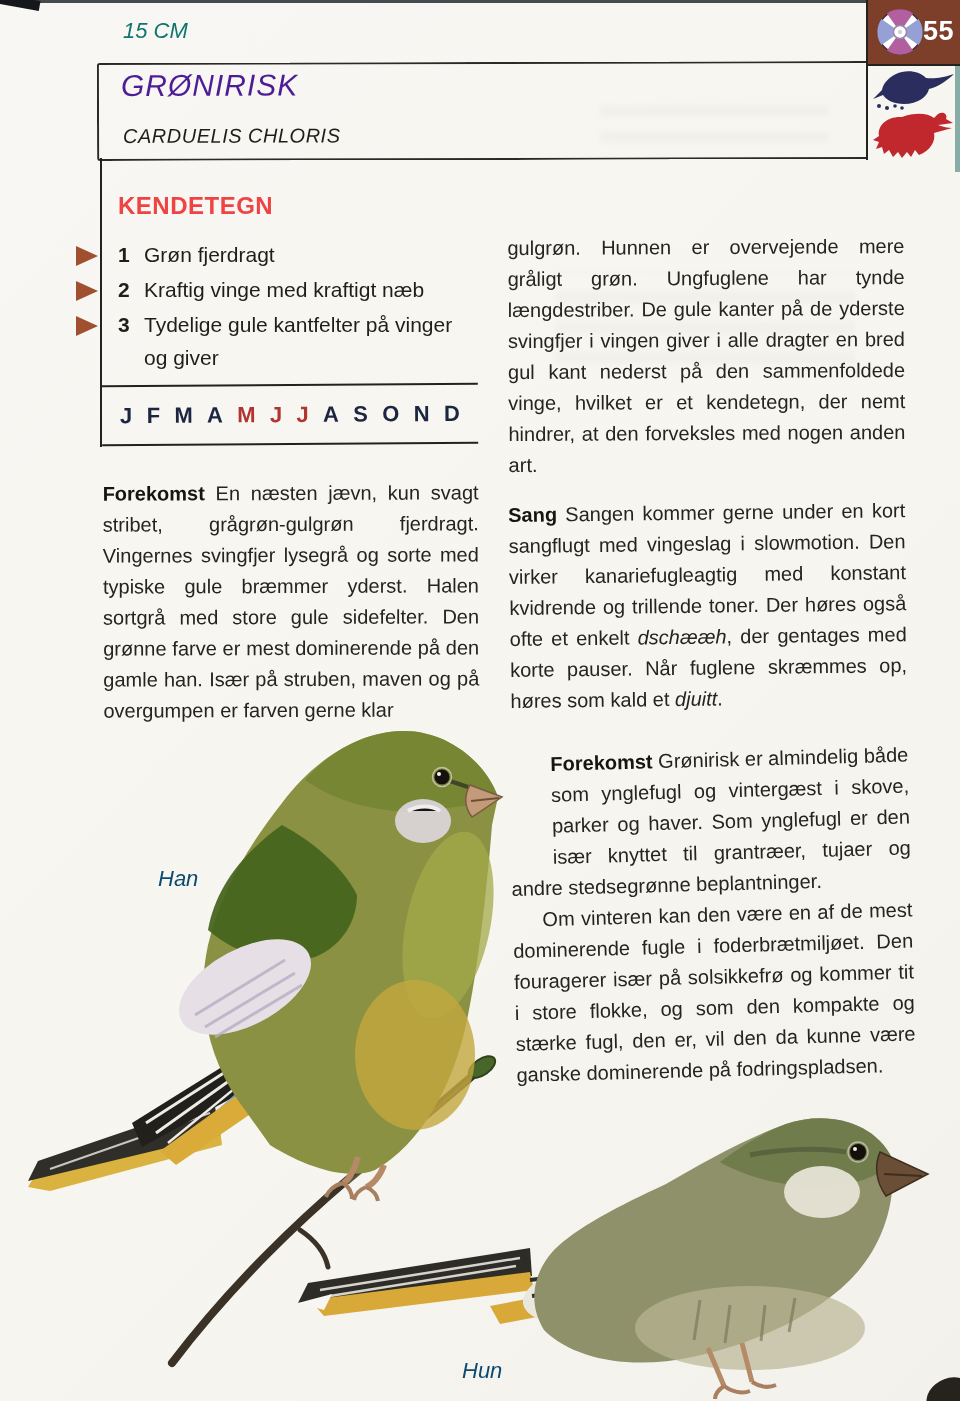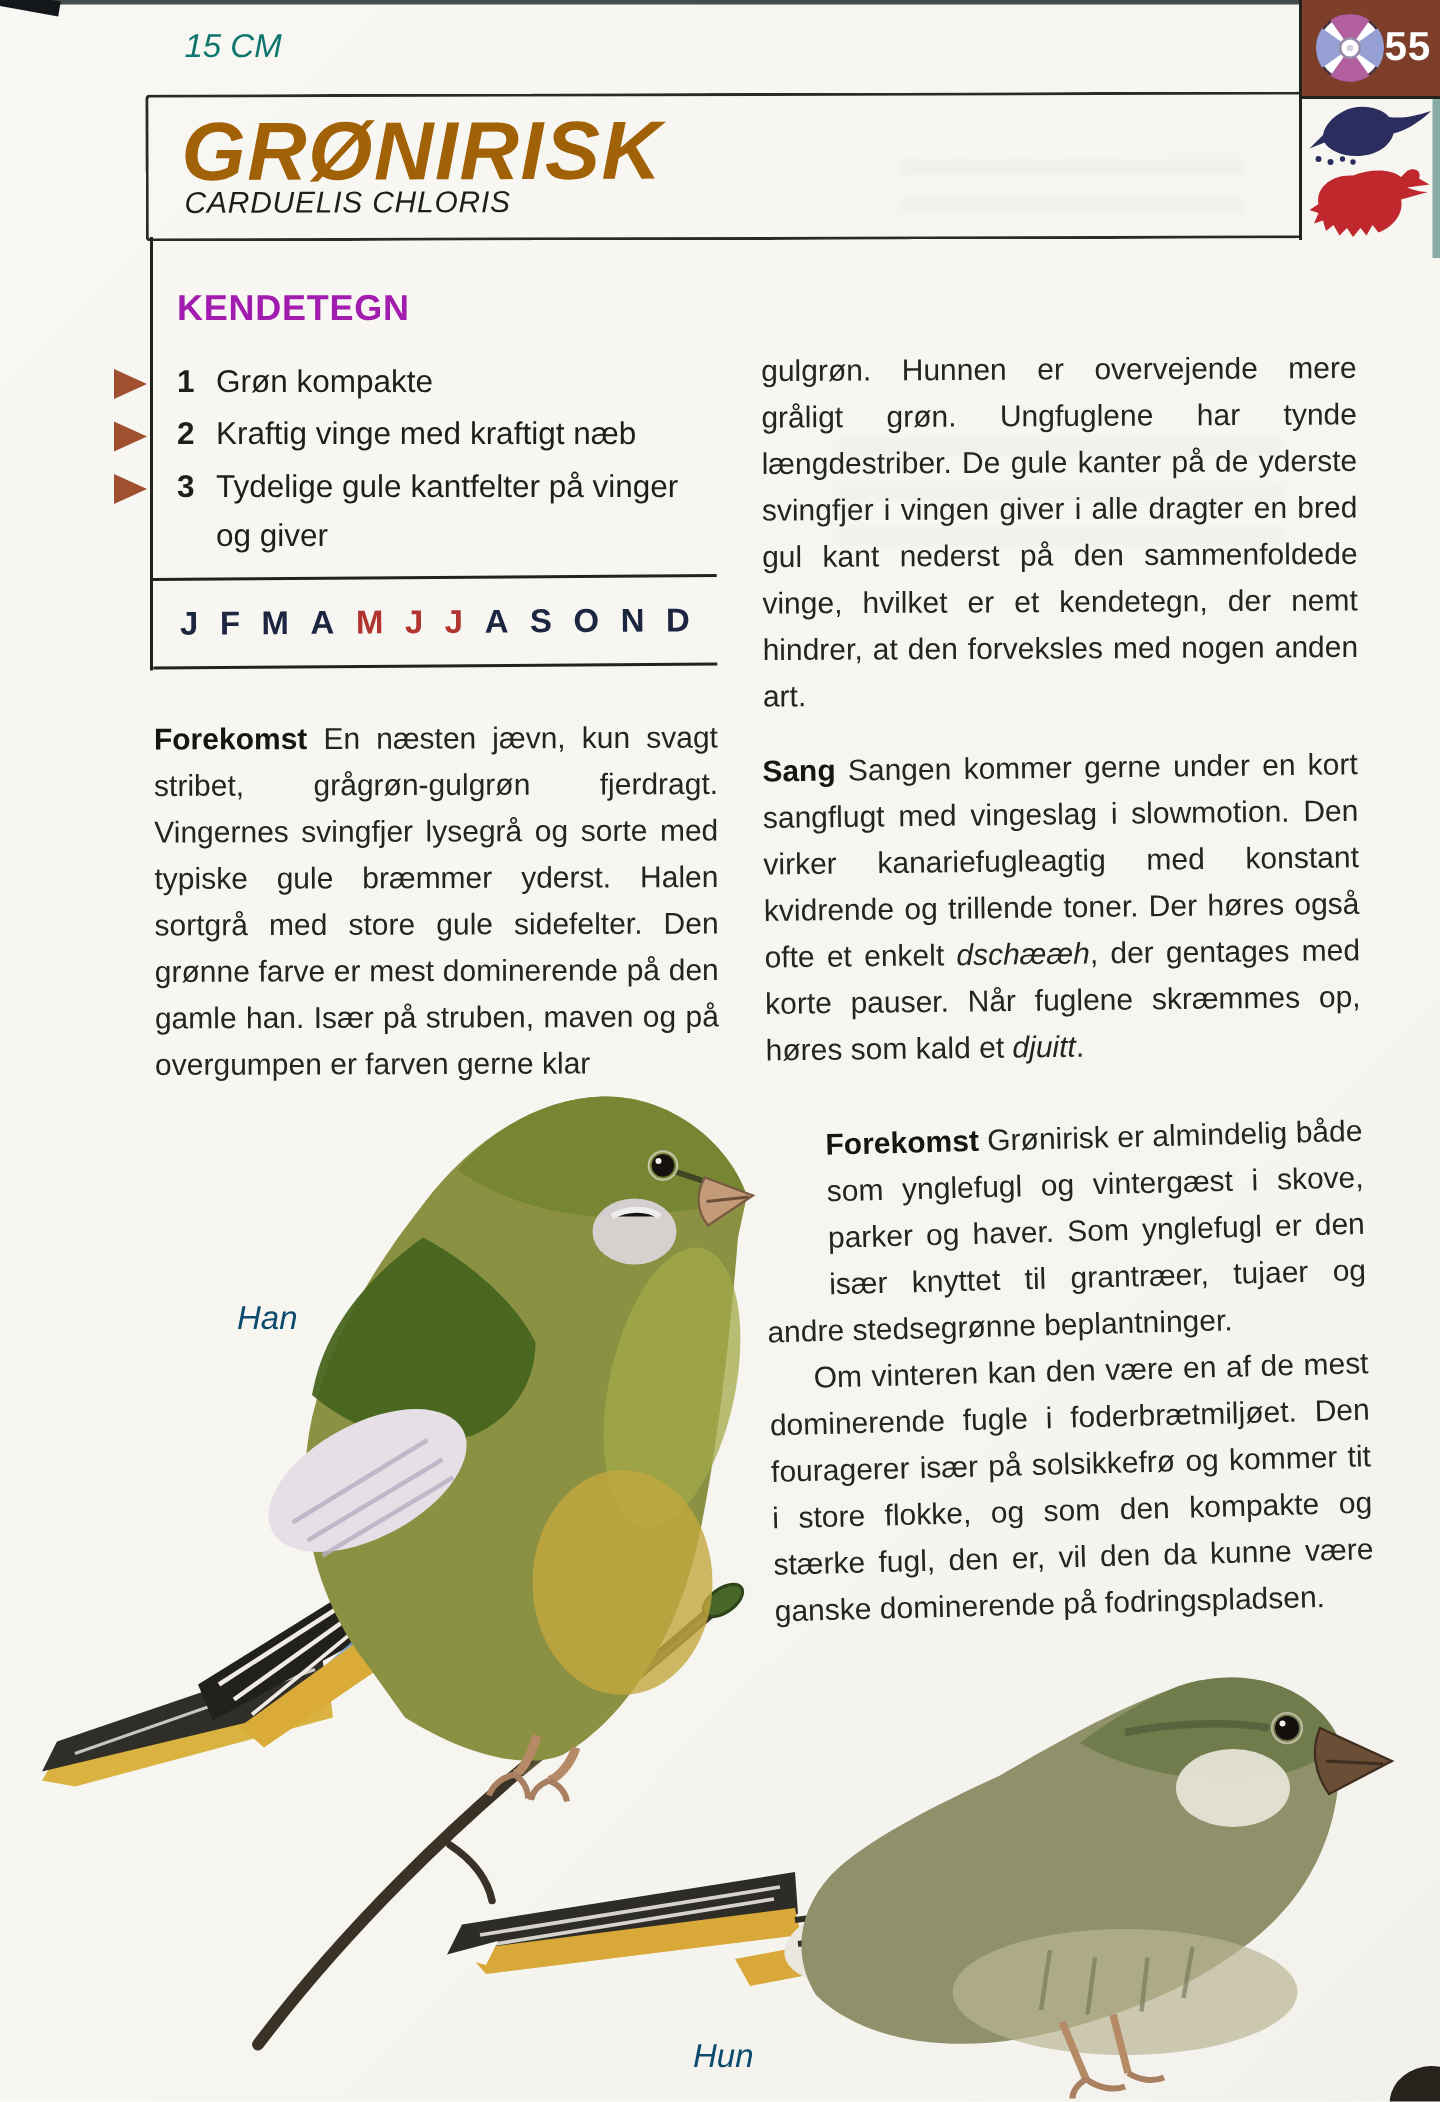--- a/index.html
+++ b/index.html
@@ -17,36 +17,36 @@
     background:repeating-linear-gradient(0deg,rgba(125,115,92,.07) 0 13px,transparent 13px 30px);}
   .smudge.b{left:600px;top:95px;width:230px;height:48px;
     background:repeating-linear-gradient(0deg,rgba(125,115,92,.08) 0 12px,transparent 12px 26px);}
   .corner-blob{position:absolute;left:926px;top:1378px;width:50px;height:40px;background:#26231d;border-radius:50%;transform:rotate(-20deg);}
 
   .size-label{position:absolute;left:123px;top:18px;font-style:italic;font-size:22px;color:#0f766e;}
 
   
   .title-box{position:absolute;left:97px;top:62px;width:769px;height:94px;
     border:2px solid #2a2a27;border-right:none;border-radius:3px 0 0 3px;transform:rotate(-.15deg);background:transparent;}
-  .title{position:absolute;left:22px;top:4px;font-style:italic;font-size:55px;letter-spacing:1px;color:#a16207;font-weight:700;}
+  .title{position:absolute;left:22px;top:4px;font-style:italic;font-size:30px;letter-spacing:1px;color:#4c1d95;font-weight:400;}
   .latin{position:absolute;left:24px;top:60px;font-style:italic;font-size:20px;letter-spacing:.5px;color:#201e18;}
 
   
   .icon-col-line{position:absolute;left:866px;top:0;width:2px;height:160px;background:#23221f;}
   .page-tab{position:absolute;left:868px;top:0;width:93px;height:64px;background:#7d3f2a;display:flex;align-items:center;}
   .pagenum{position:absolute;right:7px;top:16px;color:#ffffff;font-weight:bold;font-size:27px;letter-spacing:.5px;}
   .cd{position:absolute;left:8px;top:8px;width:48px;height:48px;}
   .icon-cell{position:absolute;left:868px;width:92px;background:transparent;}
   .cell-sep{position:absolute;left:866px;top:64px;width:94px;height:2px;background:#23221f;}
   .bird-navy{top:66px;height:44px;}
   .bird-red{top:110px;height:50px;}
 
   
   .kend{position:absolute;left:100px;top:158px;width:378px;height:289px;border-left:2px solid #23221f;}
-  .kend-head{position:absolute;left:16px;top:34px;font-weight:bold;font-size:24px;letter-spacing:.5px;color:#a21caf;}
+  .kend-head{position:absolute;left:16px;top:34px;font-weight:bold;font-size:24px;letter-spacing:.5px;color:#ef4444;}
   .k-item{position:absolute;left:16px;display:flex;font-size:21px;line-height:33px;color:#201e18;width:352px;}
   .k-item .num{font-weight:bold;width:26px;flex:0 0 26px;}
   .k1{top:80px}.k2{top:115px}.k3{top:150px}
   .marker{position:absolute;left:-26px;width:0;height:0;border-left:22px solid #a0502f;border-top:10px solid transparent;border-bottom:10px solid transparent;}
   .m1{top:88px}.m2{top:123px}.m3{top:158px}
   .months{position:absolute;left:0;top:226px;width:376px;height:61px;border-top:2px solid #23221f;border-bottom:2px solid #23221f;
     display:flex;align-items:center;justify-content:space-between;padding:0 18px;box-sizing:border-box;transform:rotate(-.4deg);}
   .month{font-weight:bold;font-size:22px;color:#1c2640;}
   .month[data-state="active"]{color:#b13430;}
 
@@ -114,21 +114,21 @@
   <path d="M70,4 C75,1 80,4 78,9 L85,13 L70,15 C75,17 80,18 84,18 L66,23 C68,31 62,41 51,45 L47,40 L43,47 L39,42 L34,48 L30,42 L25,47 L21,40 L16,44 L14,37 L8,39 L11,32 L5,30 L11,26 C9,15 20,6 34,7 C47,2 60,3 66,8 Z" fill="#c0282d"></path>
 </svg>
 
 <div class="kend">
   <div class="kend-head">KENDETEGN</div>
   <div class="marker m1"></div>
   <div class="marker m2"></div>
   <div class="marker m3"></div>
   <div class="k-item k1">
       <span class="num">1</span>
-      <span>Grøn kompakte</span>
+      <span>Grøn fjerdragt</span>
     </div>
   <div class="k-item k2">
       <span class="num">2</span>
       <span>Kraftig vinge med kraftigt næb</span>
     </div>
   <div class="k-item k3">
       <span class="num">3</span>
       <span>Tydelige gule kantfelter på vinger og giver</span>
     </div>
   <div class="months">

